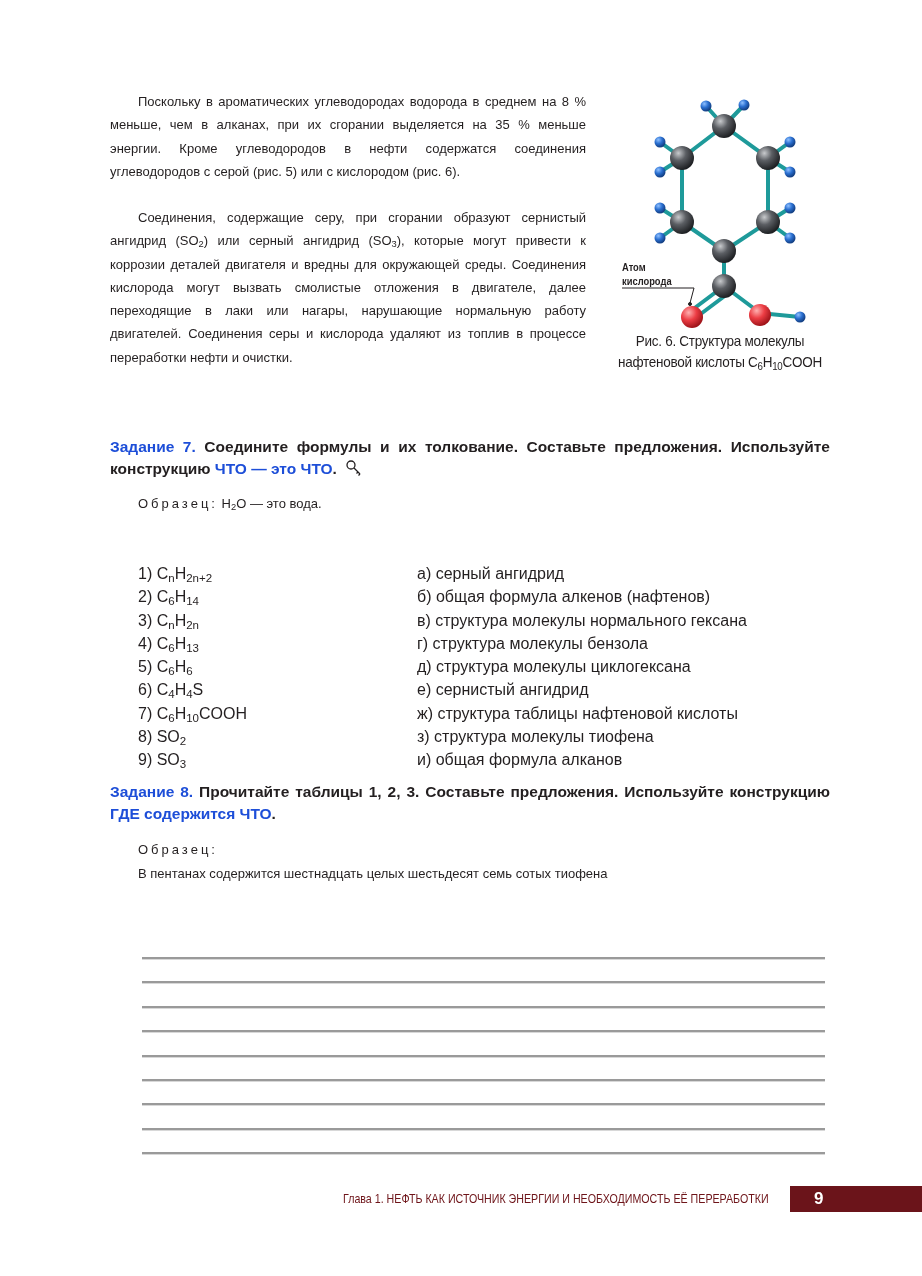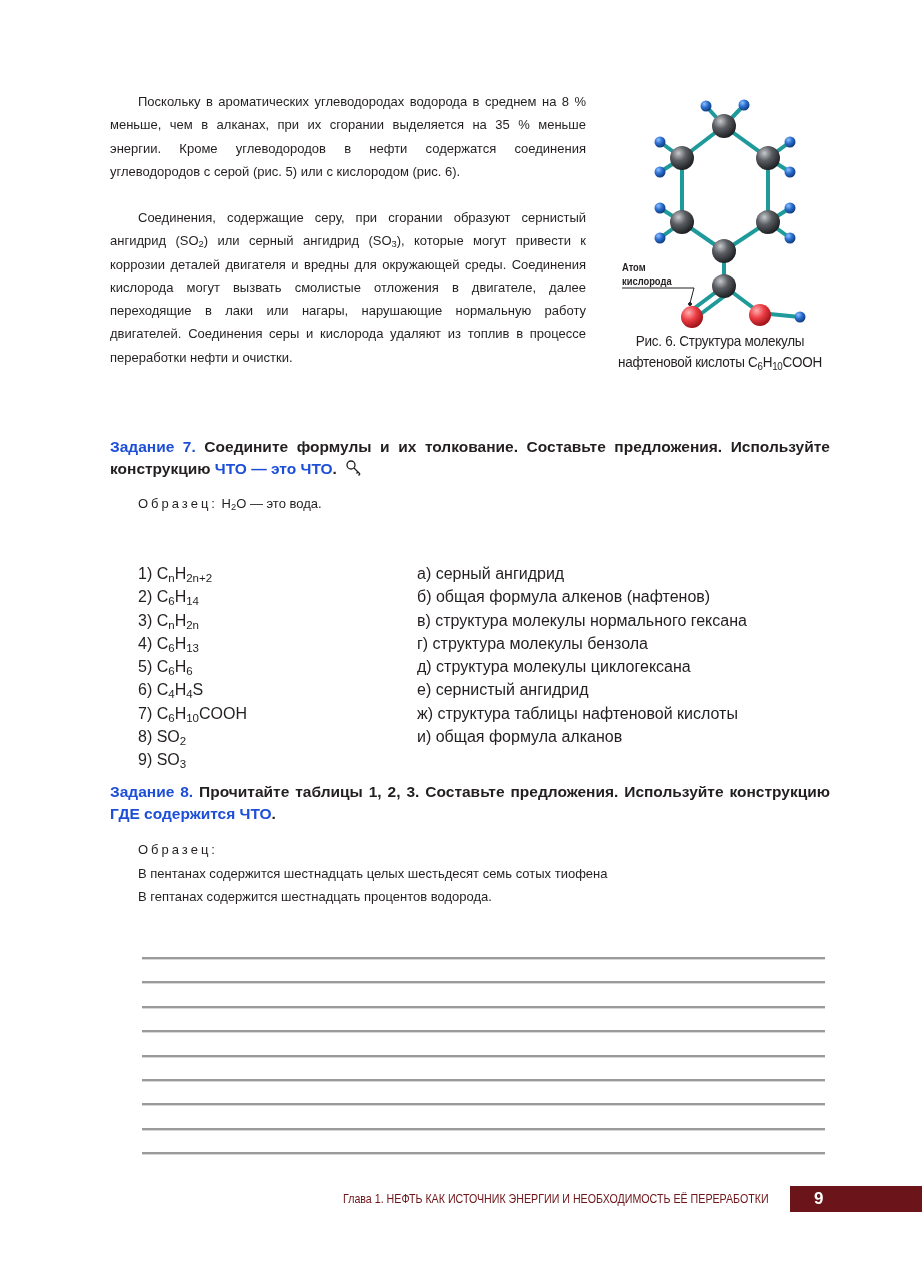--- a/index.html
+++ b/index.html
@@ -184,29 +184,29 @@
     <div><span>9) </span><span>SO</span><sub>3</sub></div>
   </div>
 <div class="list" id="meanings">
     <div>а) серный ангидрид</div>
     <div>б) общая формула алкенов (нафтенов)</div>
     <div>в) структура молекулы нормального гексана</div>
     <div>г) структура молекулы бензола</div>
     <div>д) структура молекулы циклогексана</div>
     <div>е) сернистый ангидрид</div>
     <div>ж) структура таблицы нафтеновой кислоты</div>
+    <div>з) структура молекулы тиофена</div>
     <div>и) общая формула алканов</div>
   </div>
 
 <p class="task-head" id="task8"><span class="accent">Задание 8.</span><span> Прочитайте таблицы 1, 2, 3. Составьте предложения. Используйте конструкцию </span><span class="accent">ГДЕ содержится ЧТО</span><span>.</span></p>
 
 <div class="sample" id="sample8">
   <div class="spaced">Образец:</div>
   <div>В пентанах содержится шестнадцать целых шестьдесят семь сотых тиофена</div>
-  <div>В гептанах содержится шестнадцать процентов водорода.</div>
 </div>
 
 <div class="ruled" id="ruled">
     <div class="line"></div>
     <div class="line"></div>
     <div class="line"></div>
     <div class="line"></div>
     <div class="line"></div>
     <div class="line"></div>
     <div class="line"></div>

